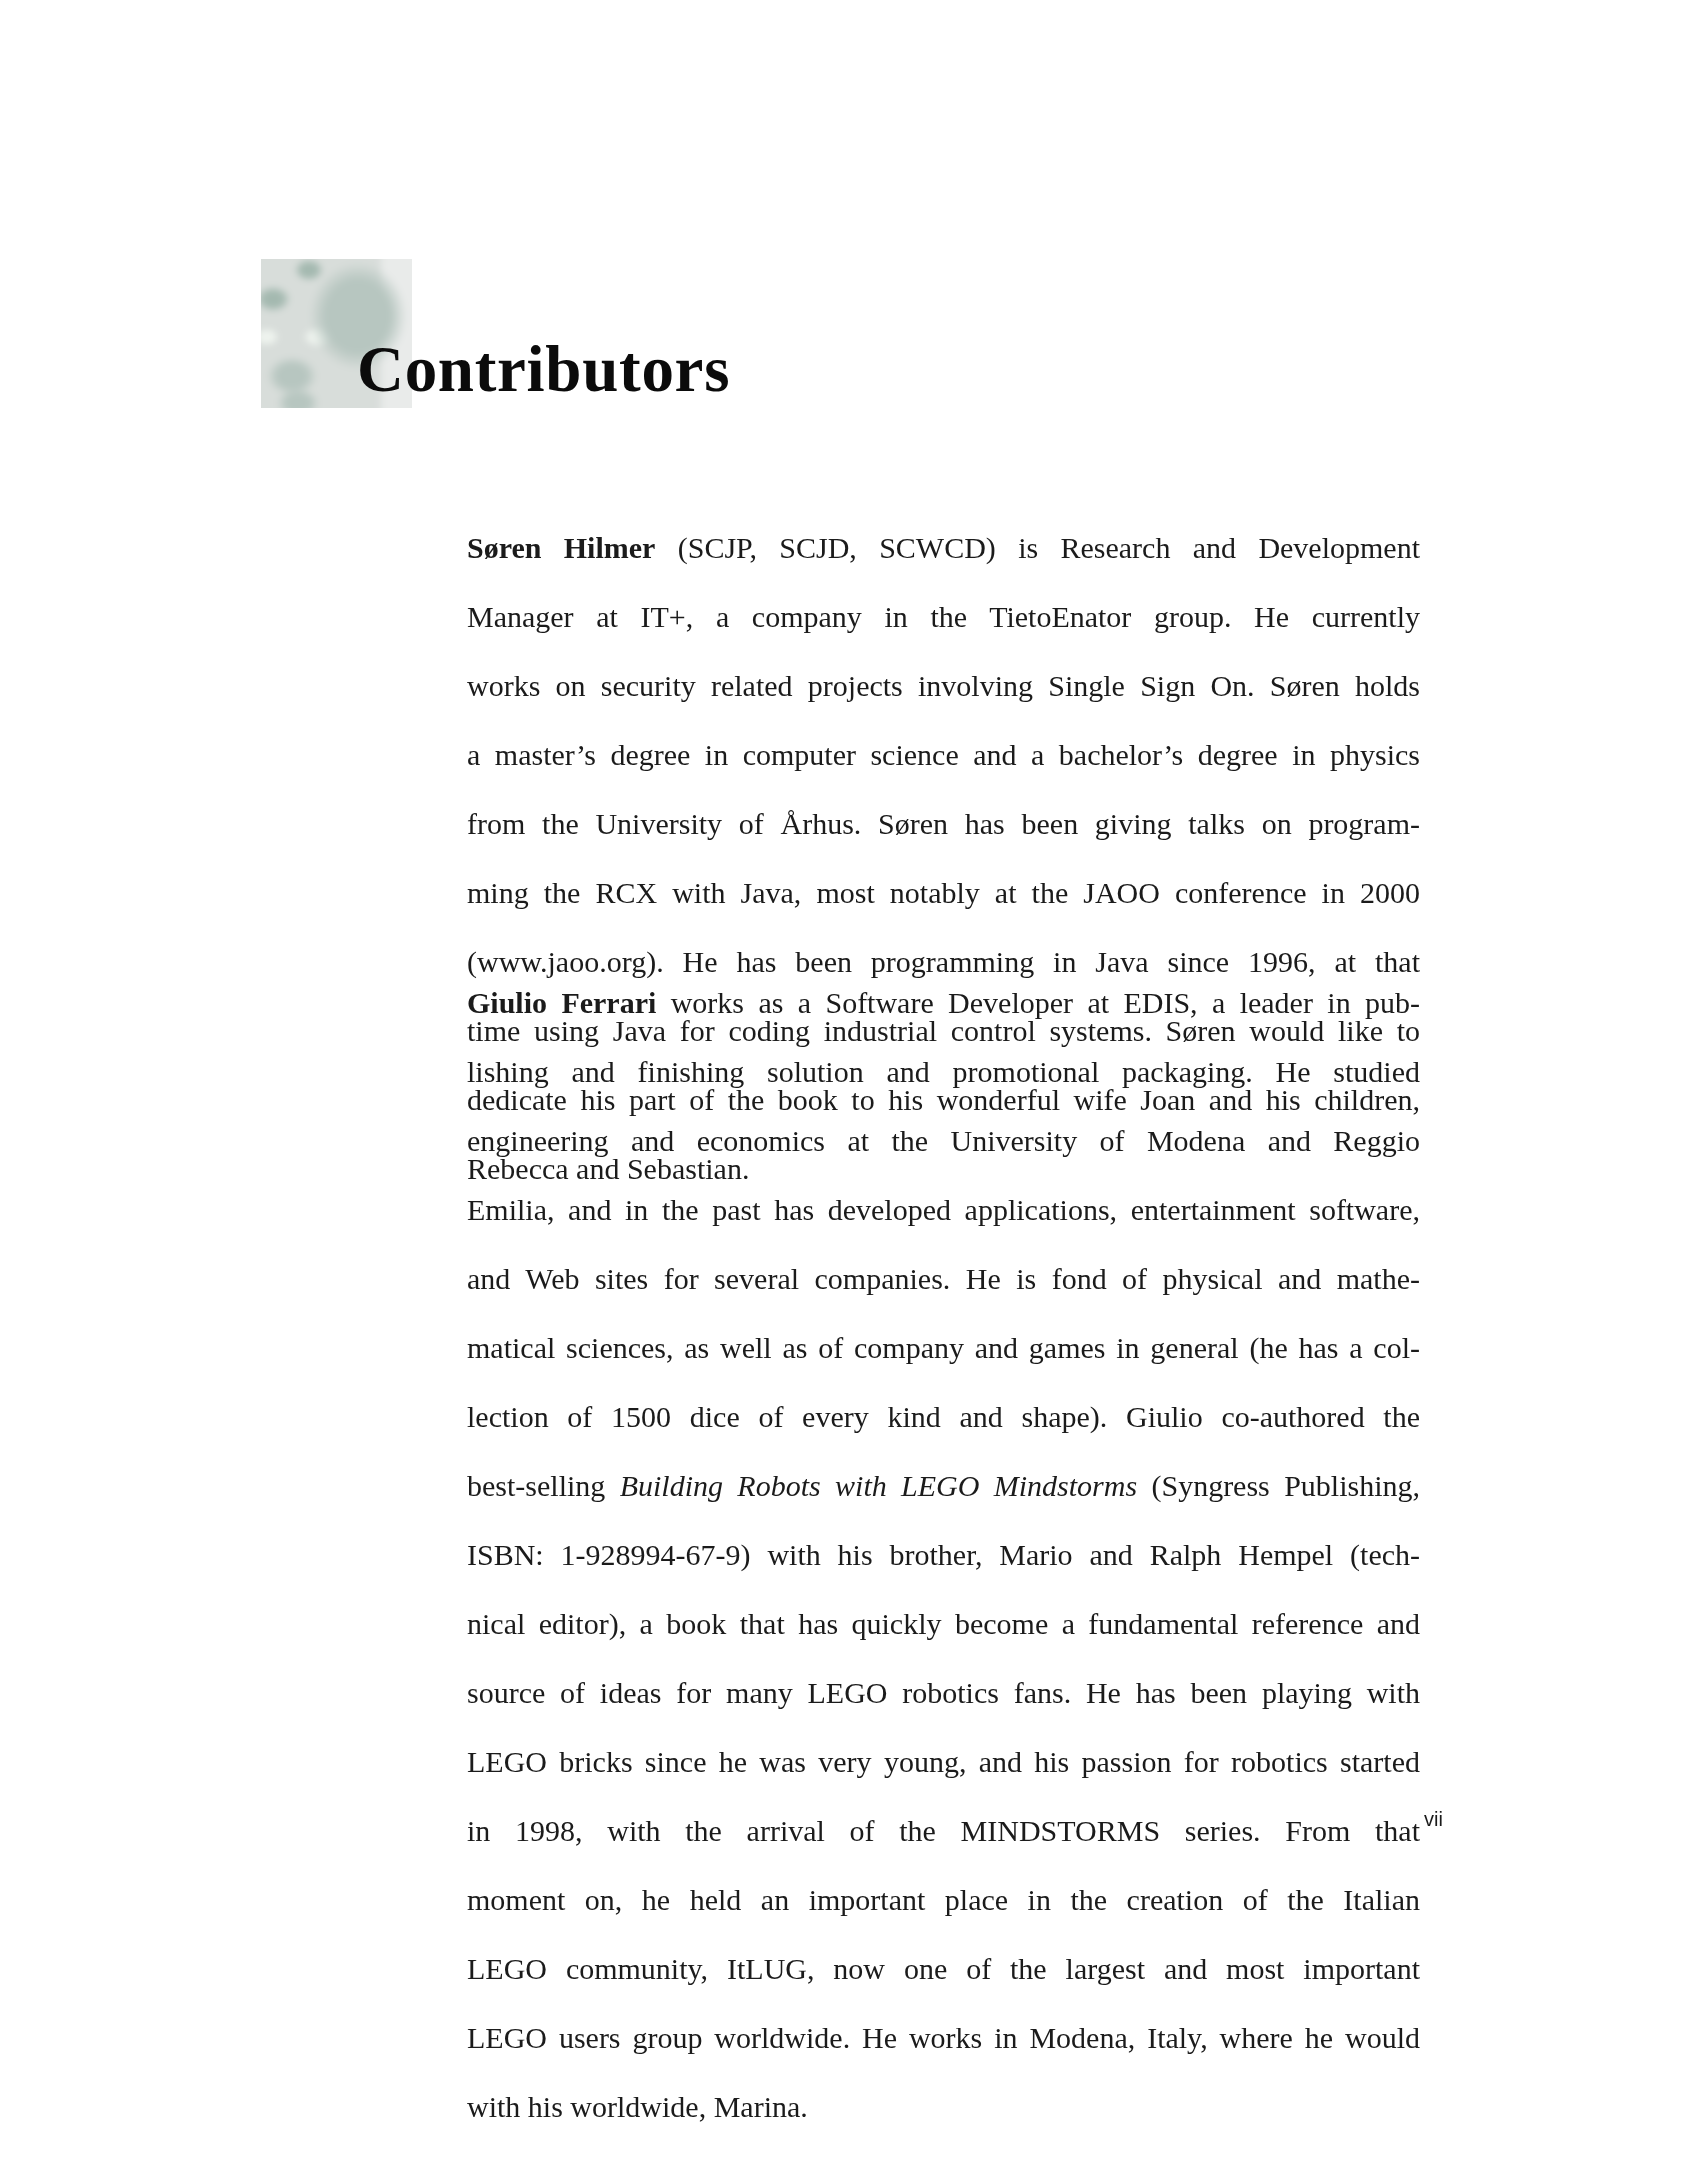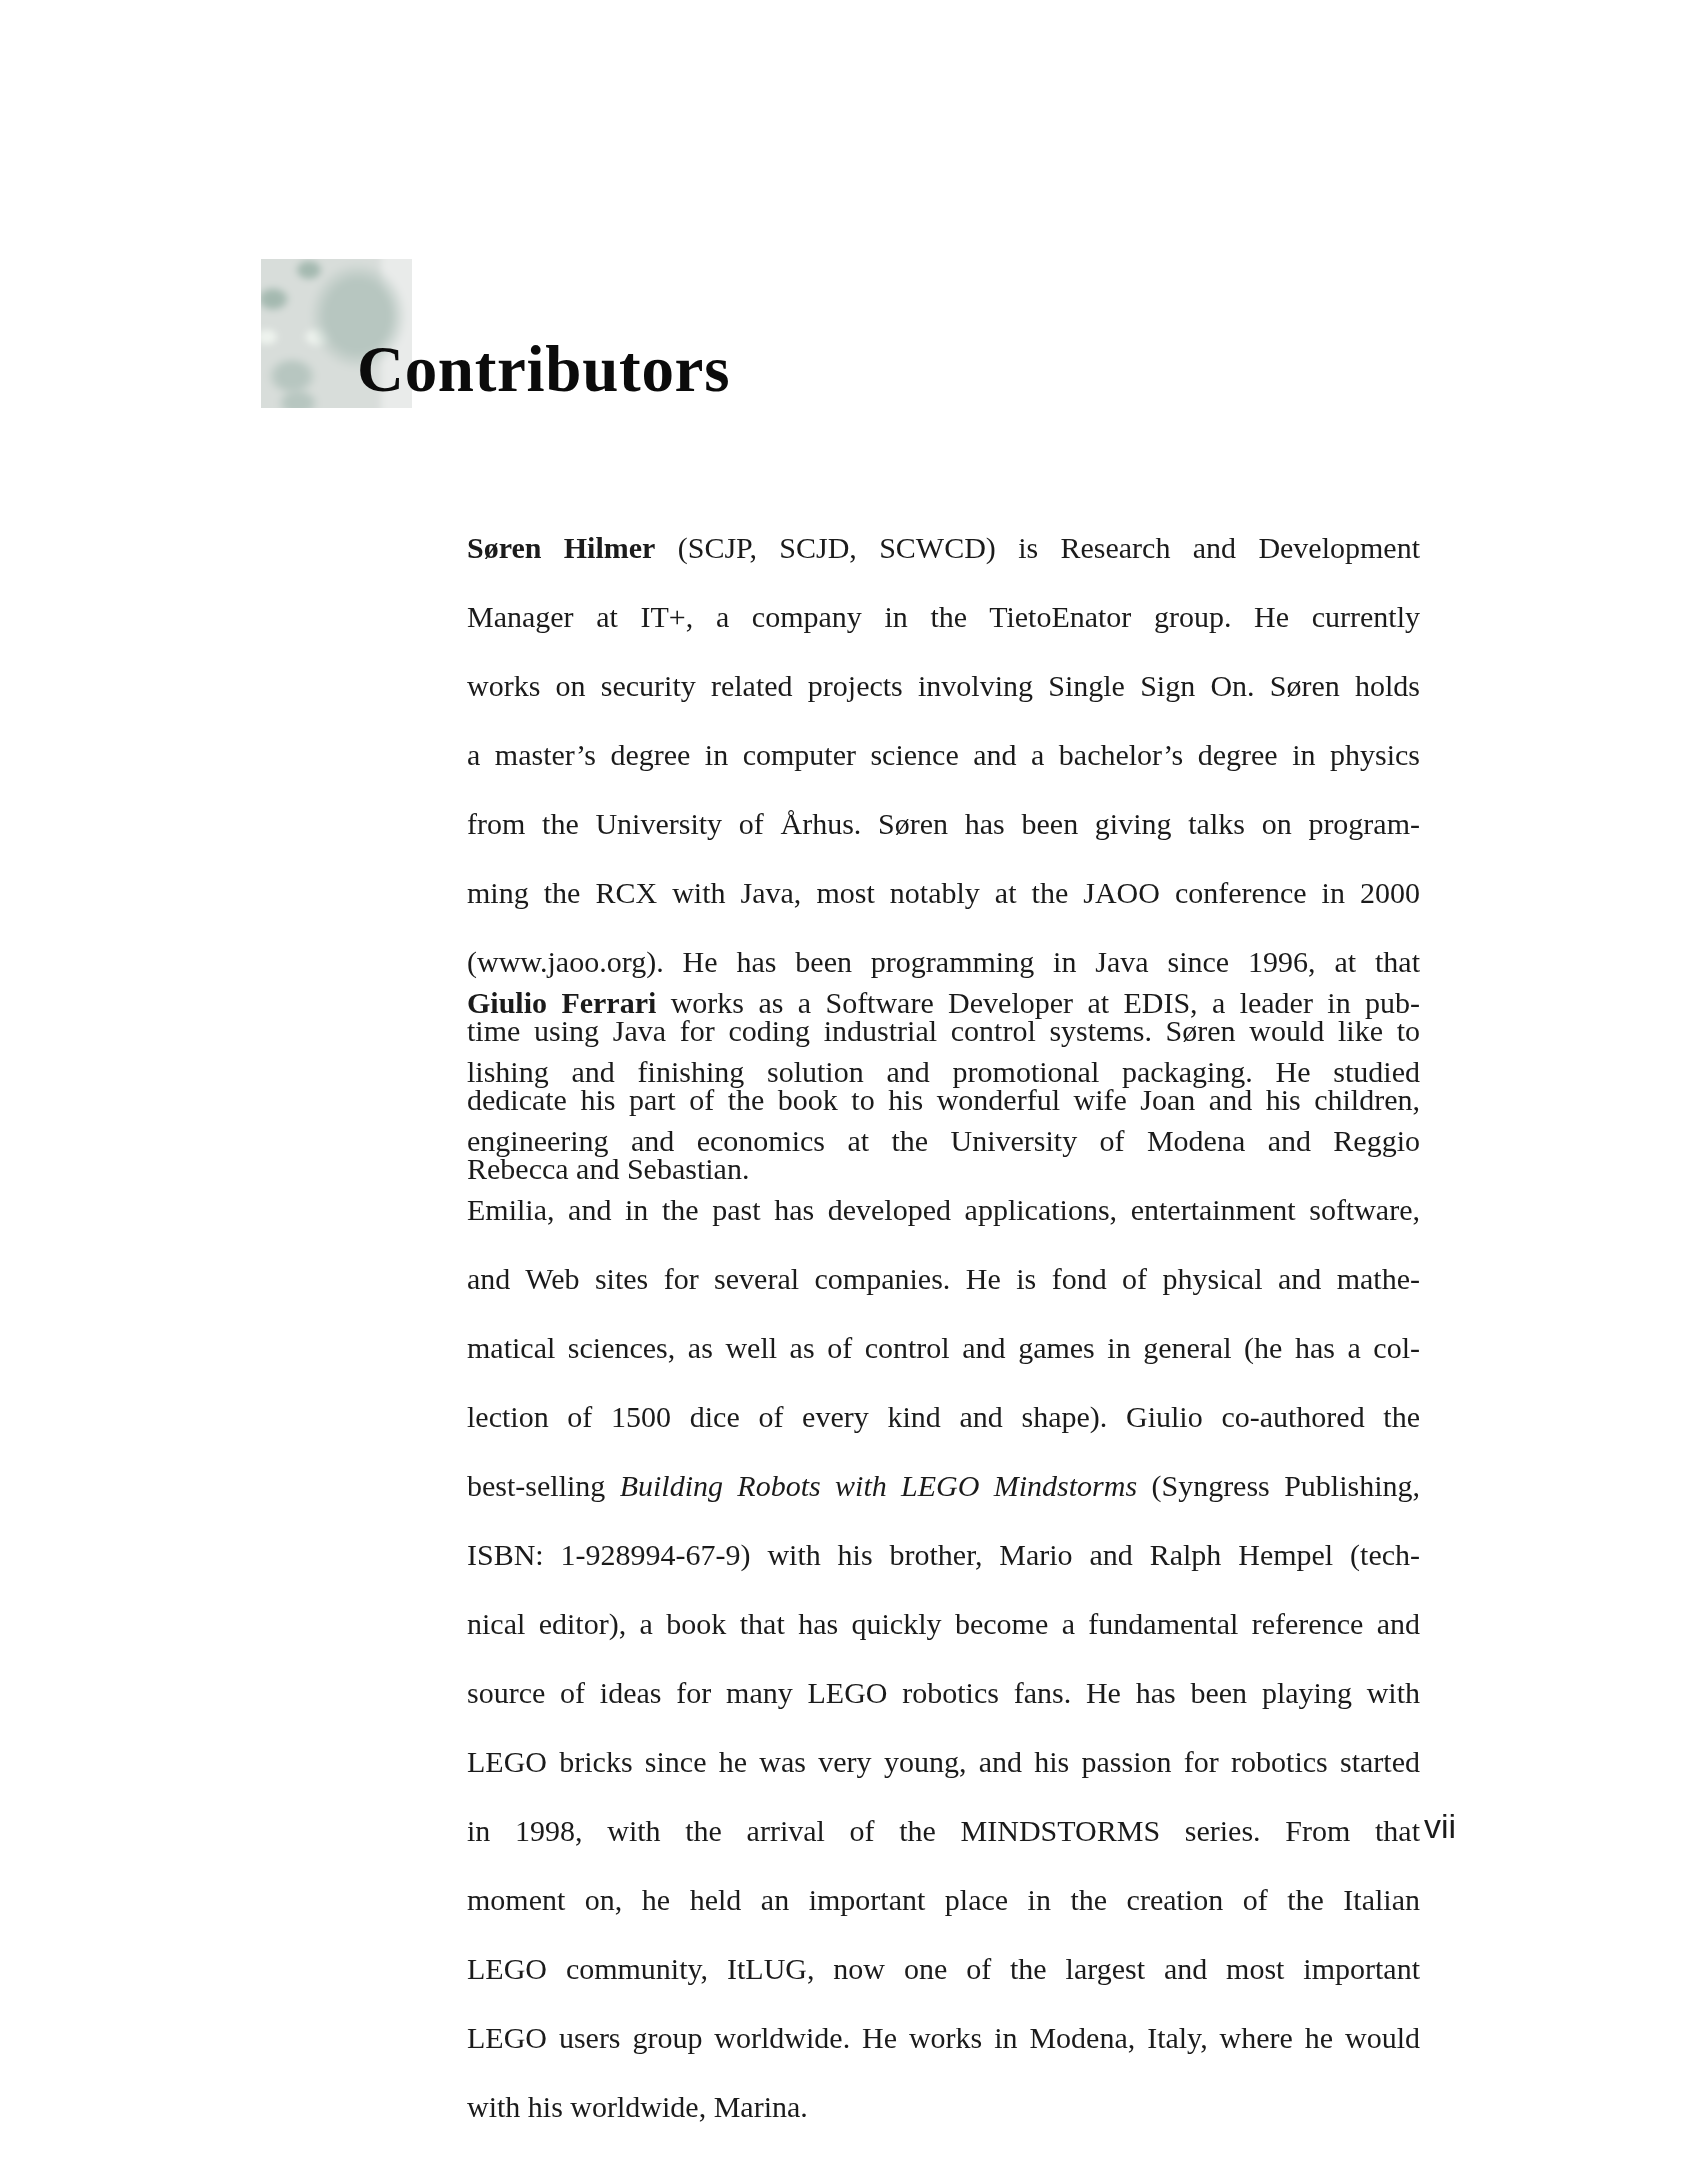--- a/index.html
+++ b/index.html
@@ -83,21 +83,21 @@
 
   .b { font-weight: 700; }
   .i { font-style: italic; }
 
   
   .folio {
     position: absolute;
     left: 1424px;
     top: 1809px;
     font-family: "Liberation Sans", sans-serif;
-    font-size: 34px;
+    font-size: 20px;
     line-height: 1;
     color: var(--ink, #1b1b1b);
     z-index: 2;
   }
 </style>
 </head>
 <body>
 
 <div class="page">
 
@@ -117,21 +117,21 @@
         <div class="jline"><span>time using Java for coding industrial control systems. Søren would like to</span></div>
         <div class="jline"><span>dedicate his part of the book to his wonderful wife Joan and his children,</span></div>
         <div class="jline last"><span>Rebecca and Sebastian.</span></div>
       </div>
     <div class="para para-1">
         <div class="jline"><span class="b">Giulio Ferrari</span><span> works as a Software Developer at EDIS, a leader in pub-</span></div>
         <div class="jline"><span>lishing and finishing solution and promotional packaging. He studied</span></div>
         <div class="jline"><span>engineering and economics at the University of Modena and Reggio</span></div>
         <div class="jline"><span>Emilia, and in the past has developed applications, entertainment software,</span></div>
         <div class="jline"><span>and Web sites for several companies. He is fond of physical and mathe-</span></div>
-        <div class="jline"><span>matical sciences, as well as of control and games in general (he has a col-</span></div>
+        <div class="jline"><span>matical sciences, as well as of company and games in general (he has a col-</span></div>
         <div class="jline"><span>lection of 1500 dice of every kind and shape). Giulio co-authored the</span></div>
         <div class="jline"><span>best-selling </span><span class="i">Building Robots with LEGO Mindstorms</span><span> (Syngress Publishing,</span></div>
         <div class="jline"><span>ISBN: 1-928994-67-9) with his brother, Mario and Ralph Hempel (tech-</span></div>
         <div class="jline"><span>nical editor), a book that has quickly become a fundamental reference and</span></div>
         <div class="jline"><span>source of ideas for many LEGO robotics fans. He has been playing with</span></div>
         <div class="jline"><span>LEGO bricks since he was very young, and his passion for robotics started</span></div>
         <div class="jline"><span>in 1998, with the arrival of the MINDSTORMS series. From that</span></div>
         <div class="jline"><span>moment on, he held an important place in the creation of the Italian</span></div>
         <div class="jline"><span>LEGO community, ItLUG, now one of the largest and most important</span></div>
         <div class="jline"><span>LEGO users group worldwide. He works in Modena, Italy, where he would</span></div>

